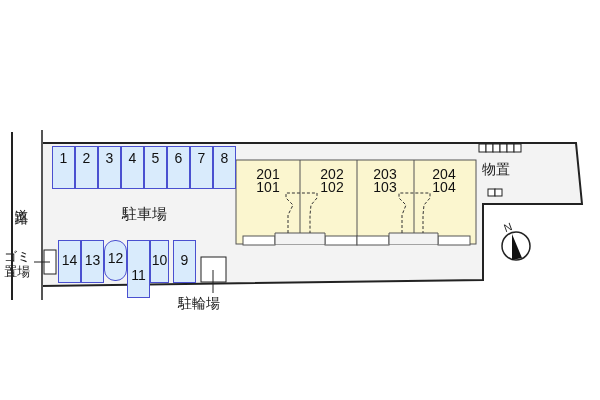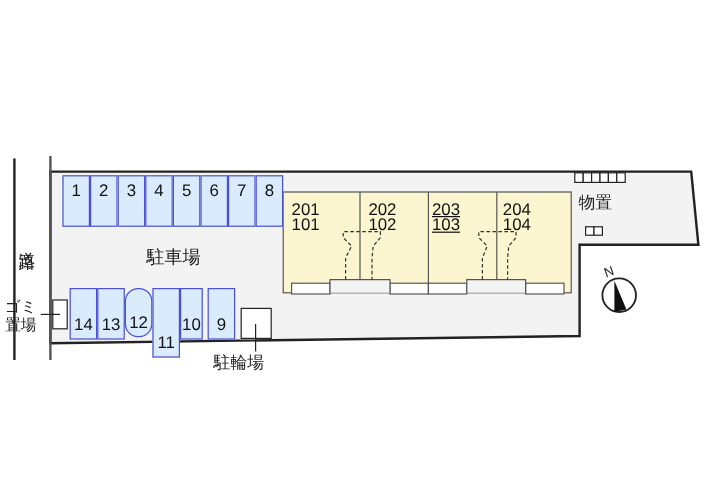--- a/index.html
+++ b/index.html
@@ -2,22 +2,22 @@
 <html><head>
 <meta charset="utf-8">
 <style>
   html,body{margin:0;padding:0;background:#ffffff;}
   body{width:600px;height:400px;position:relative;overflow:hidden;font-family:"DejaVu Sans",sans-serif;}
   svg{position:absolute;left:0;top:0;}
   .jp{position:absolute;font-size:14px;color:#222;line-height:1;}
   .vtext{writing-mode:vertical-rl;letter-spacing:2px;}
   .space{position:absolute;background:#d9ebfc;border:1px solid #4a50d0;box-sizing:border-box;display:flex;justify-content:center;font-family:"Liberation Sans",sans-serif;font-size:14px;color:#111;}
   .space.top{align-items:flex-start;padding-top:3px;}
-  .space.bottom{align-items:flex-end;padding-bottom:4px;}
-  .unitlabel{position:absolute;font-family:"Liberation Sans",sans-serif;font-size:14px;color:#111;line-height:13px;width:50px;}
+  .space.bottom{align-items:flex-end;padding-bottom:14px;}
+  .unitlabel{position:absolute;font-family:"Liberation Sans",sans-serif;font-size:14px;color:#111;line-height:13px;text-align:center;width:50px;}
 </style>
 </head>
 <body>
 
 <svg width="600" height="400">
 
   <line x1="12" y1="132" x2="12" y2="300" stroke="#222" stroke-width="2"></line>
 
   <polygon points="42,143 576,143 582,204 483,204 483,280 42,286" fill="#f3f3f3" stroke="#222" stroke-width="2"></polygon>
 
@@ -89,21 +89,21 @@
 </div>
 
 <div class="unitlabel" style="left:243px;top:168px;">
   <div>201</div>
   <div>101</div>
 </div>
 <div class="unitlabel" style="left:307px;top:168px;">
   <div>202</div>
   <div>102</div>
 </div>
-<div class="unitlabel" style="left:360px;top:168px;text-decoration:underline;">
+<div class="unitlabel" style="left:360px;top:168px;">
   <div>203</div>
   <div>103</div>
 </div>
 <div class="unitlabel" style="left:419px;top:168px;">
   <div>204</div>
   <div>104</div>
 </div>
 
 <div class="jp" style="left:482px;top:162px;">物置</div>
 

